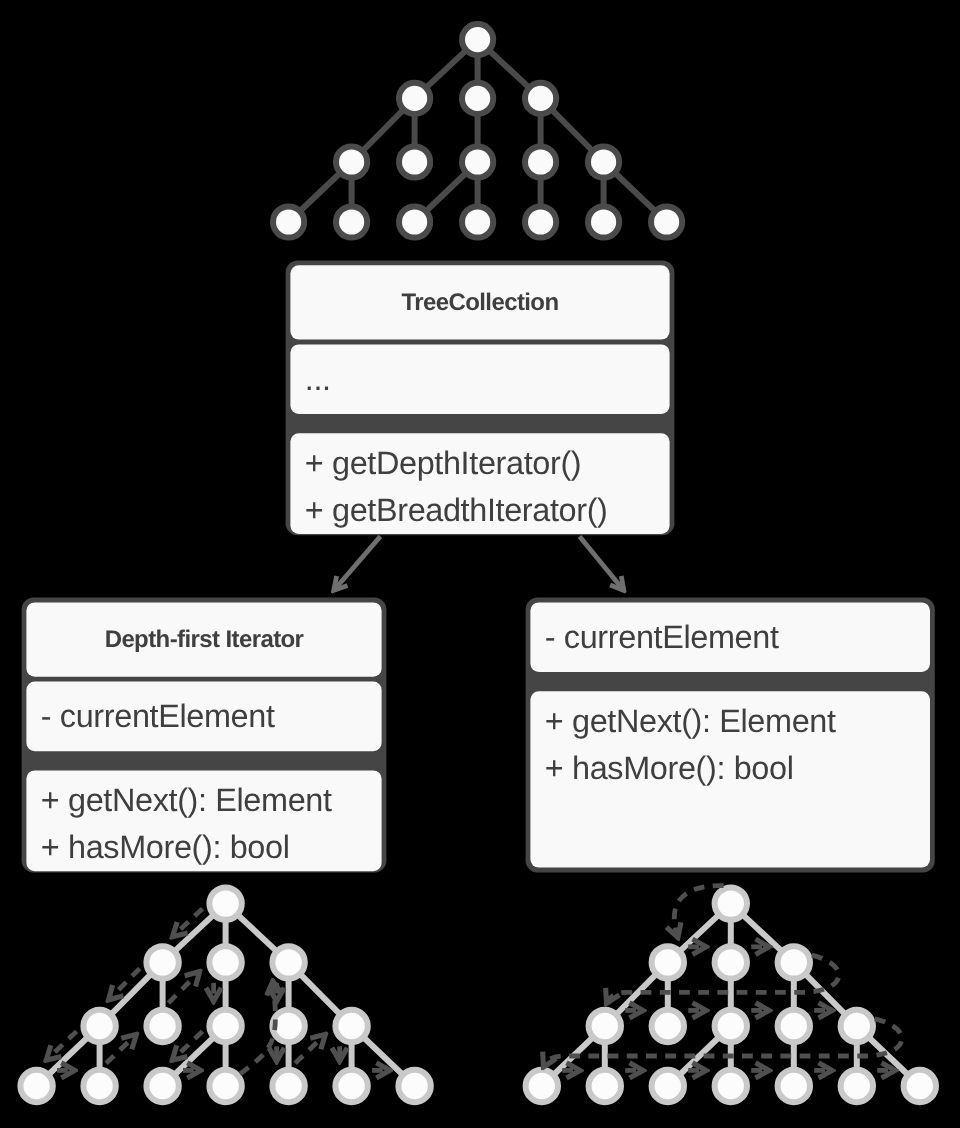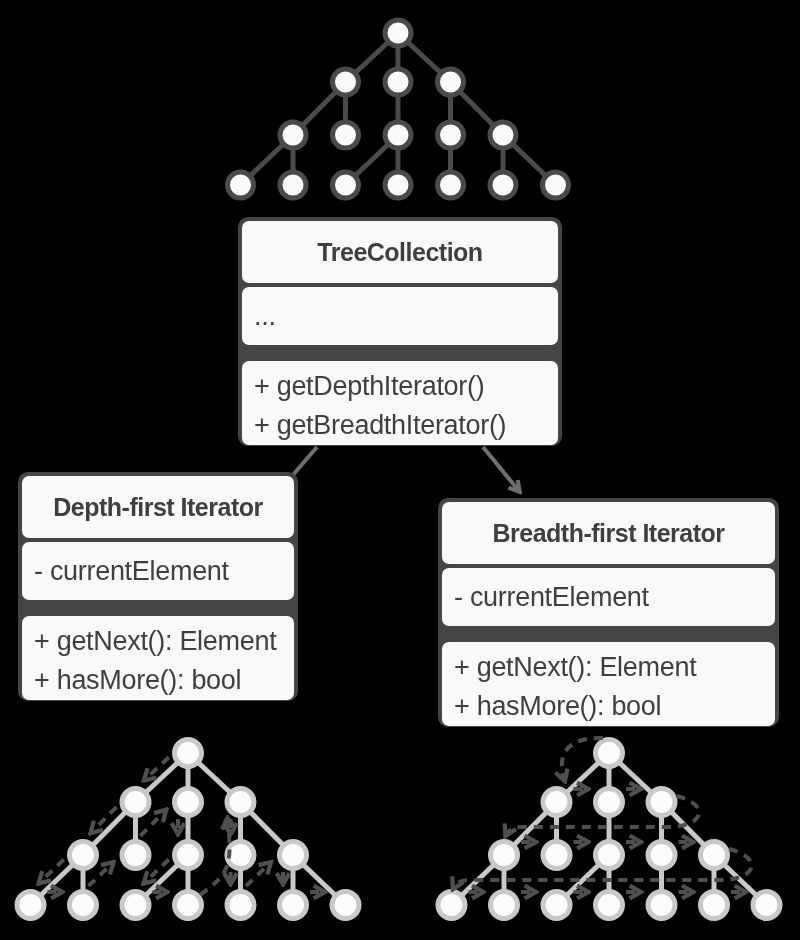--- a/index.html
+++ b/index.html
@@ -12,33 +12,33 @@
   .uml{
     position:absolute;z-index:2;box-sizing:border-box;
     display:flex;flex-direction:column;gap:4px;padding:4px;
     border-radius:10px;background:var(--frame,#454545);
   }
   .sec{
     background:var(--fill,#f9f9f9);border-radius:7px;color:var(--text,#3f3f3f);
     font-size:27px;letter-spacing:-0.3px;box-sizing:border-box;
   }
   .sec.title{
-    font-weight:700;font-size:25px;letter-spacing:-0.5px;
+    font-weight:700;font-size:20px;letter-spacing:-0.5px;
     height:62px;display:flex;align-items:center;justify-content:center;
     flex:0 0 auto;
   }
   .sec.attrs{
     height:58px;display:flex;align-items:center;
     padding-left:12px;flex:0 0 auto;
   }
   .sec.methods{
     flex:1 1 auto;padding:6px 4px 0 12px;line-height:39px;margin-top:12px;
   }
   #box-collection{left:238px;top:217px;width:324px;height:229px;}
-  #box-depth{left:18px;top:472px;width:280px;height:229px;}
+  #box-depth{left:18px;top:498px;width:304px;height:229px;}
   #box-breadth{left:438px;top:498px;width:341px;height:229px;}
 </style>
 </head>
 <body style="background: rgb(0, 0, 0);">
 
 <svg id="gfx" width="800" height="940">
     <defs>
       <marker id="m-trav" viewBox="0 0 12 12" refX="9" refY="6" markerWidth="17" markerHeight="17" orient="auto" markerUnits="userSpaceOnUse">
         <path d="M2 1.5 L10 6 L2 10.5" fill="none" stroke="#4f4f4f" stroke-width="3"></path>
       </marker>
@@ -195,21 +195,20 @@
   <div class="sec attrs">
     <span>- currentElement</span>
   </div>
   <div class="sec methods">
     <div>+ getNext(): Element</div>
     <div>+ hasMore(): bool</div>
   </div>
 </div>
 
 <div class="uml" id="box-breadth">
-  <div class="sec title">Breadth-first Iterator</div>
   <div class="sec attrs">
     <span>- currentElement</span>
   </div>
   <div class="sec methods">
     <div>+ getNext(): Element</div>
     <div>+ hasMore(): bool</div>
   </div>
 </div>
 
 </body></html>

